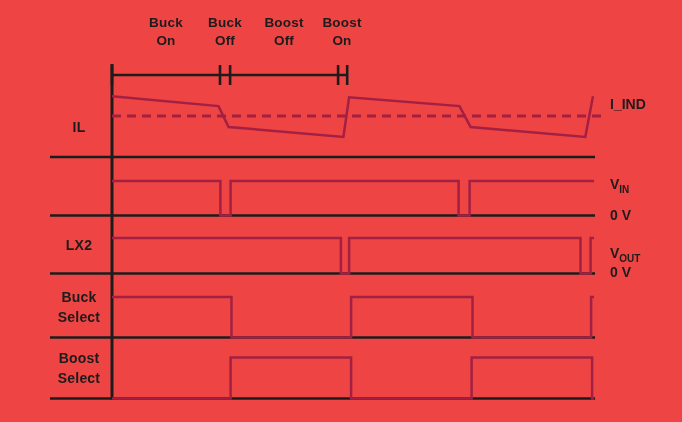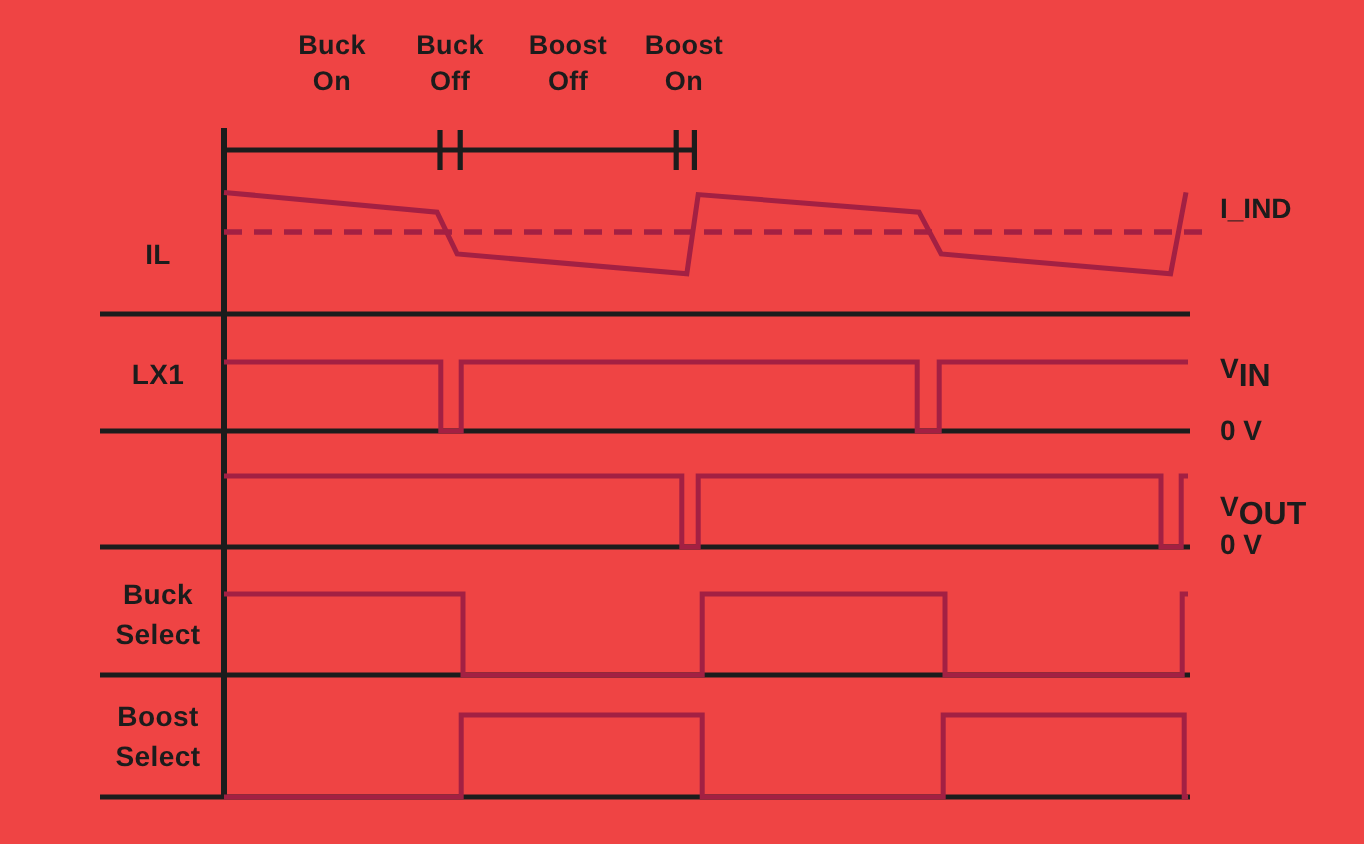--- a/index.html
+++ b/index.html
@@ -13,21 +13,21 @@
     position:absolute; top:14px; width:64px; text-align:center;
     font-size:13.5px; line-height:18px; letter-spacing:0.2px;
   }
   .phase-label span { display:block; }
   .row-label {
     position:absolute; left:50px; width:58px;
     display:flex; flex-direction:column; align-items:center; justify-content:center;
     text-align:center; font-size:14px; line-height:20px; letter-spacing:0.2px;
   }
   .right-label { position:absolute; left:610px; font-size:14px; white-space:nowrap; }
-  .right-label sub { font-size:16px; line-height:0; }
+  .right-label sub { font-size:10px; line-height:0; }
 </style>
 </head>
 <body>
 
 <div class="canvas">
 
   <svg id="wave-svg" width="682" height="422" viewBox="0 0 682 422">
       <line x1="50" y1="157" x2="595" y2="157" stroke="#1c1c1c" stroke-width="2.6"></line>
       <line x1="50" y1="215.5" x2="595" y2="215.5" stroke="#1c1c1c" stroke-width="2.6"></line>
       <line x1="50" y1="273.5" x2="595" y2="273.5" stroke="#1c1c1c" stroke-width="2.6"></line>
@@ -61,22 +61,22 @@
     <span>Off</span>
   </div>
   <div class="phase-label" style="left:310px">
     <span>Boost</span>
     <span>On</span>
   </div>
 
   <div class="row-label" style="top:96px;height:61px">
     <span>IL</span>
   </div>
-  <div class="row-label" style="top:158px;height:57px">
-    <span>LX1</span>
+  <div class="row-label" style="top:216px;height:57px">
+    <span>LX2</span>
   </div>
   <div class="row-label" style="top:276px;height:61px">
     <span>Buck</span>
     <span>Select</span>
   </div>
   <div class="row-label" style="top:338px;height:60px">
     <span>Boost</span>
     <span>Select</span>
   </div>
 

